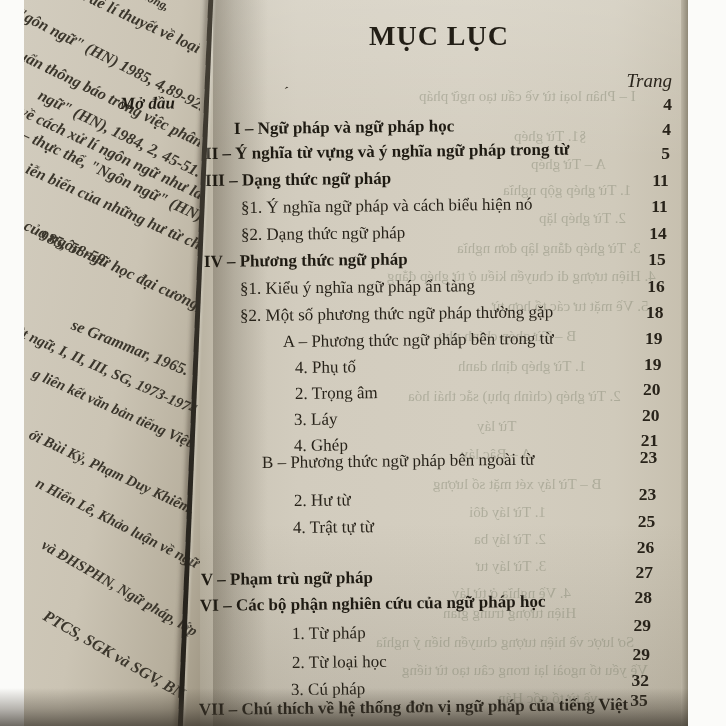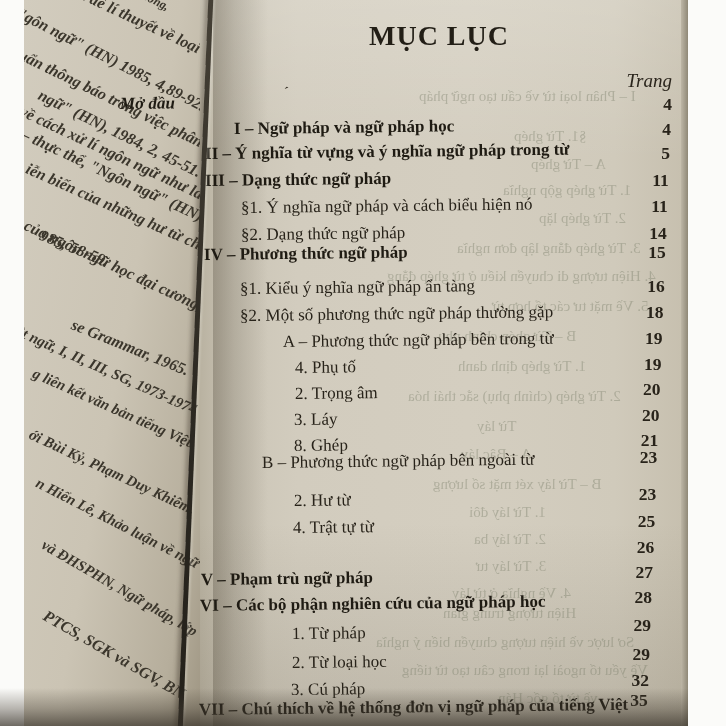--- a/index.html
+++ b/index.html
@@ -137,28 +137,28 @@
 
   <div class="toc-title">MỤC LỤC</div>
   <div class="trang">Trang</div>
   <div id="toc-rows">
       <div class="toc-row" style="top: 91px;"><span class="toc-label bi" style="margin-left: 120px;">Mở đầu</span><span class="toc-page" style="right: 54px; top: 0px;">4</span></div>
       <div class="toc-row" style="top: 116px; padding-left: 28px;"><span class="toc-label b" style="margin-left: 205.7px;">I – Ngữ pháp và ngữ pháp học</span><span class="toc-page" style="right: 55.05px; top: -0.45px;">4</span></div>
       <div class="toc-row" style="top: 141px;"><span class="toc-label b" style="margin-left: 205.4px;">II – Ý nghĩa từ vựng và ý nghĩa ngữ pháp trong từ</span><span class="toc-page" style="right: 56.1px; top: -0.9px;">5</span></div>
       <div class="toc-row" style="top: 168px;"><span class="toc-label b" style="margin-left: 205.1px;">III – Dạng thức ngữ pháp</span><span class="toc-page" style="right: 57.15px; top: -1.35px;">11</span></div>
       <div class="toc-row" style="top: 195px;"><span class="toc-label" style="margin-left: 240.8px;">§1. Ý nghĩa ngữ pháp và cách biểu hiện nó</span><span class="toc-page" style="right: 58.2px; top: -1.8px;">11</span></div>
       <div class="toc-row" style="top: 222px;"><span class="toc-label" style="margin-left: 240.5px;">§2. Dạng thức ngữ pháp</span><span class="toc-page" style="right: 59.25px; top: -2.25px;">14</span></div>
-      <div class="toc-row" style="top: 242px;"><span class="toc-label b" style="margin-left: 204.2px;">IV – Phương thức ngữ pháp</span><span class="toc-page" style="right: 60.3px; top: -2.7px;">15</span></div>
+      <div class="toc-row" style="top: 249px;"><span class="toc-label b" style="margin-left: 204.2px;">IV – Phương thức ngữ pháp</span><span class="toc-page" style="right: 60.3px; top: -2.7px;">15</span></div>
       <div class="toc-row" style="top: 276px;"><span class="toc-label" style="margin-left: 239.9px;">§1. Kiểu ý nghĩa ngữ pháp ẩn tàng</span><span class="toc-page" style="right: 61.35px; top: -3.15px;">16</span></div>
       <div class="toc-row" style="top: 303px;"><span class="toc-label" style="margin-left: 239.6px;">§2. Một số phương thức ngữ pháp thường gặp</span><span class="toc-page" style="right: 62.4px; top: -3.6px;">18</span></div>
       <div class="toc-row" style="top: 329px; padding-left: 20px;"><span class="toc-label" style="margin-left: 263.3px;">A – Phương thức ngữ pháp bên trong từ</span><span class="toc-page" style="right: 63.45px; top: -4.05px;">19</span></div>
       <div class="toc-row" style="top: 355px;"><span class="toc-label" style="margin-left: 295px;">4. Phụ tố</span><span class="toc-page" style="right: 64.5px; top: -4.5px;">19</span></div>
       <div class="toc-row" style="top: 381px;"><span class="toc-label" style="margin-left: 294.7px;">2. Trọng âm</span><span class="toc-page" style="right: 65.55px; top: -4.95px;">20</span></div>
       <div class="toc-row" style="top: 407px;"><span class="toc-label" style="margin-left: 294.4px;">3. Láy</span><span class="toc-page" style="right: 66.6px; top: -5.4px;">20</span></div>
-      <div class="toc-row" style="top: 433px;"><span class="toc-label" style="margin-left: 294.1px;">8. Ghép</span><span class="toc-page" style="right: 67.65px; top: -5.85px;">21</span></div>
+      <div class="toc-row" style="top: 433px;"><span class="toc-label" style="margin-left: 294.1px;">4. Ghép</span><span class="toc-page" style="right: 67.65px; top: -5.85px;">21</span></div>
       <div class="toc-row" style="top: 450px;"><span class="toc-label" style="margin-left: 261.8px;">B – Phương thức ngữ pháp bên ngoài từ</span><span class="toc-page" style="right: 68.7px; top: -6.3px;">23</span></div>
       <div class="toc-row" style="top: 488px;"><span class="toc-label" style="margin-left: 293.5px;">2. Hư từ</span><span class="toc-page" style="right: 69.75px; top: -6.75px;">23</span></div>
       <div class="toc-row" style="top: 515px;"><span class="toc-label" style="margin-left: 293.2px;">4. Trật tự từ</span><span class="toc-page" style="right: 70.8px; top: -7.2px;">25</span></div>
       <div class="toc-row" style="top: 542px;"><span class="toc-page" style="right: 71.85px; top: -7.65px;">26</span></div>
       <div class="toc-row" style="top: 567px;"><span class="toc-label b" style="margin-left: 200.6px;">V – Phạm trù ngữ pháp</span><span class="toc-page" style="right: 72.9px; top: -8.1px;">27</span></div>
       <div class="toc-row" style="top: 593px;"><span class="toc-label b" style="margin-left: 200.3px;">VI – Các bộ phận nghiên cứu của ngữ pháp học</span><span class="toc-page" style="right: 73.95px; top: -8.55px;">28</span></div>
       <div class="toc-row" style="top: 621px;"><span class="toc-label" style="margin-left: 292px;">1. Từ pháp</span><span class="toc-page" style="right: 75px; top: -9px;">29</span></div>
       <div class="toc-row" style="top: 650px;"><span class="toc-label" style="margin-left: 291.7px;">2. Từ loại học</span><span class="toc-page" style="right: 76.05px; top: -9.45px;">29</span></div>
       <div class="toc-row" style="top: 677px;"><span class="toc-label" style="margin-left: 291.4px;">3. Cú pháp</span><span class="toc-page" style="right: 77.1px; top: -9.9px;">32</span></div>
       <div class="toc-row" style="top: 697px;"><span class="toc-label b" style="margin-left: 199.1px;">VII – Chú thích về hệ thống đơn vị ngữ pháp của tiếng Việt</span><span class="toc-page" style="right: 78.15px; top: -10.35px;">35</span></div>

